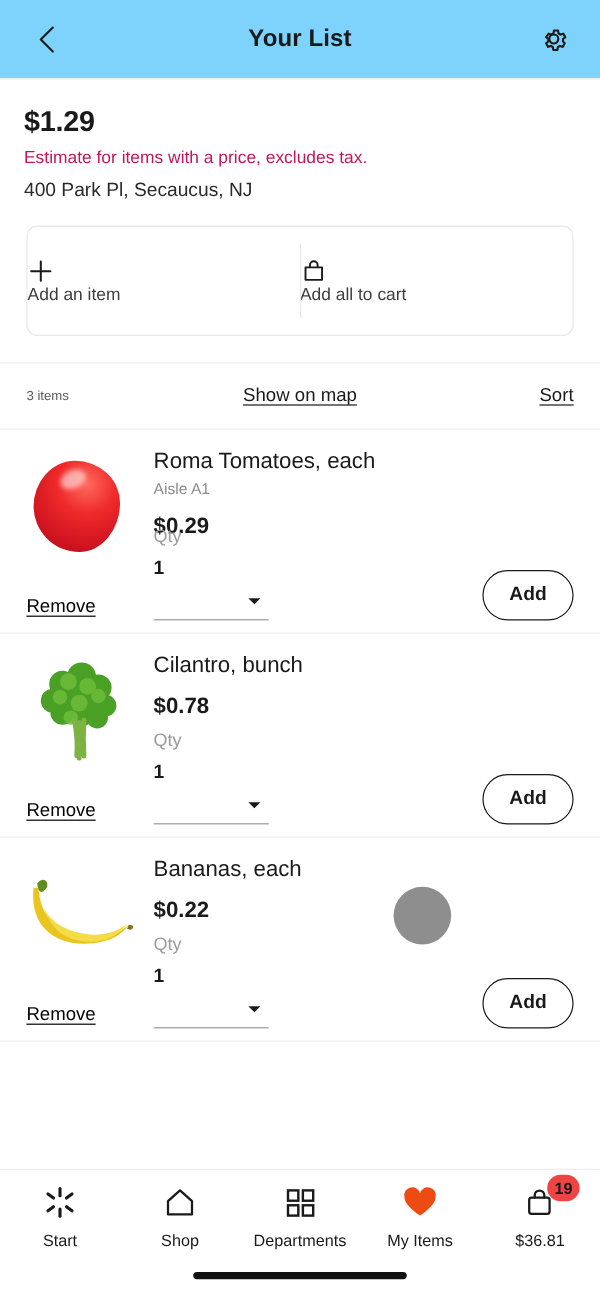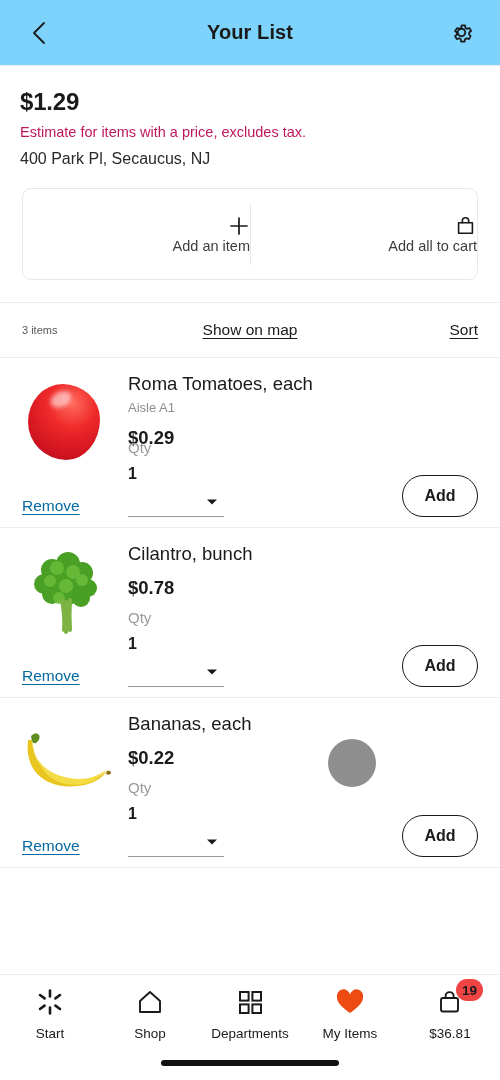--- a/index.html
+++ b/index.html
@@ -32,21 +32,21 @@
   
   .actions {
     margin: 20px 22px 0;
     border: 1px solid #e8e8e8;
     border-radius: 9px;
     display: flex;
     height: 92px;
   }
   .action {
     flex: 1 1 0;
-    display: flex; flex-direction: column; align-items: flex-end; justify-content: center;
+    display: flex; flex-direction: column; align-items: flex-start; justify-content: center;
     cursor: pointer;
     position: relative;
   }
   .action + .action::before {
     content:""; position:absolute; left:0; top:14px; bottom:14px; width:1px; background:#e8e8e8;
   }
   .action-label { font-size: 14.5px; color:#3d3d3d; }
   .action-icon { height: 24px; display:flex; align-items:center; justify-content:center; }
 
   
@@ -78,21 +78,21 @@
   .item-title { font-size: 18.5px; color:#1a1a1a; line-height: 1.25; }
   .item-aisle { font-size: 13px; color:#8d8d8d; margin-top: 5px; }
   .item-price { font-size: 18.5px; font-weight: 700; color:#1a1a1a; margin-top: 12px; }
 
   .item-controls {
     position: absolute; left: 0; right: 0; bottom: 10px;
     display: flex; align-items: flex-end; padding: 0 22px;
   }
   .remove-link {
     width: 96px; flex:0 0 96px;
-    font-size: 15.5px; color:#0369a1;
+    font-size: 15.5px; color:#000000;
     text-decoration: underline; text-underline-offset: 3px;
     cursor: pointer; padding-bottom: 2px;
   }
   .qty {
     margin-left: 10px;
     width: 96px;
     display: flex; align-items: flex-start; gap: 9px;
     border-bottom: 1px solid #9a9a9a;
     padding-bottom: 6px;
     cursor: pointer;

